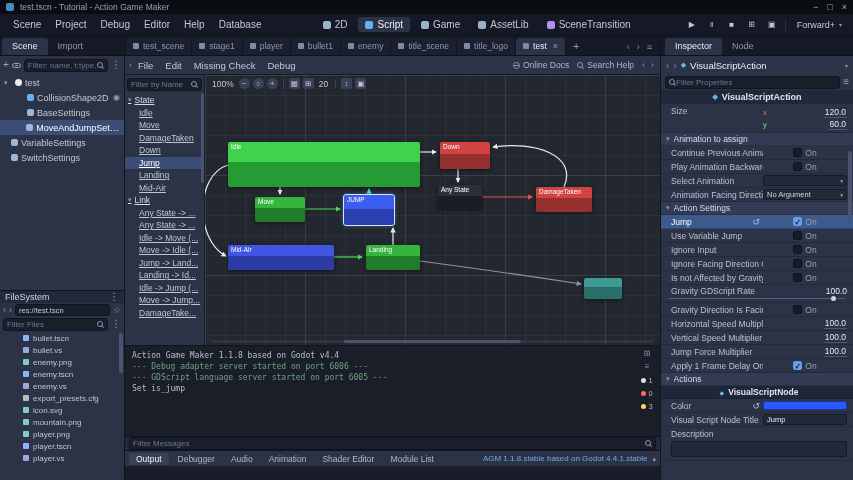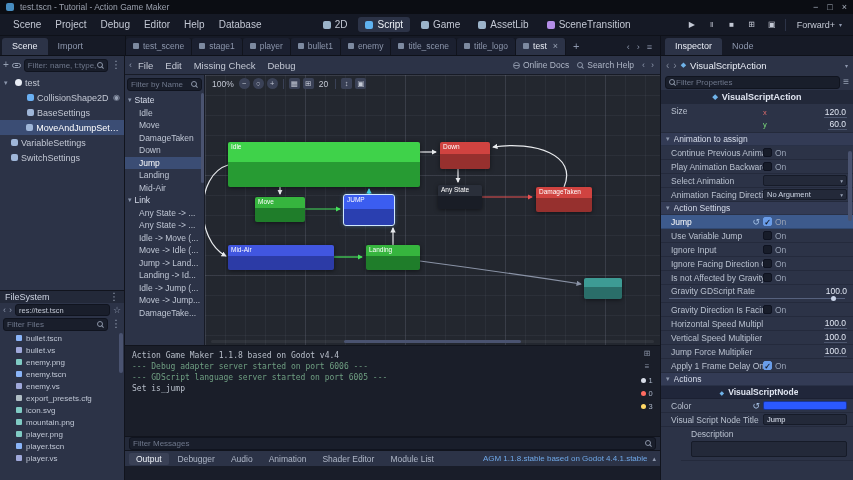--- a/index.html
+++ b/index.html
@@ -69,40 +69,40 @@
   .trow.t-circle .ticon{border-radius:50%;}
   .tlabel{white-space:nowrap;overflow:hidden;text-overflow:ellipsis;}
   .teye{display:none;margin-left:auto;color:#97a1b4;font-size:8px;}
   .trow.eye .teye{display:inline;}
   .fsheader{height:13px;background:#232939;display:flex;align-items:center;justify-content:space-between;padding:0 5px;font-size:9px;color:#cdd4e2;border-top:1px solid #11141d;flex:0 0 auto;}
   .fspath{height:14px;display:flex;align-items:center;gap:3px;padding:0 3px;flex:0 0 auto;}
   .fsnav{color:#8d97ad;font-size:9px;}
   .pathbox{flex:1;min-width:0;background:#191e2b;border:1px solid #10141f;border-radius:3px;height:12px;display:flex;align-items:center;padding:0 3px;font-size:7.5px;color:#c3c8d4;white-space:nowrap;overflow:hidden;}
   .fsfilter{height:14px;display:flex;align-items:center;padding:0 3px;gap:3px;flex:0 0 auto;}
   .filelist{flex:1;overflow:hidden;position:relative;padding-top:1px;}
-  .frow{display:flex;align-items:center;gap:4px;height:12px;font-size:8px;color:#bfc6d4;padding:0 4px 0 16px;white-space:nowrap;text-align:center;}
+  .frow{display:flex;align-items:center;gap:4px;height:12px;font-size:8px;color:#bfc6d4;padding:0 4px 0 23px;white-space:nowrap;text-align:center;}
   .ficon{width:6px;height:6px;border-radius:1px;background:#8ab4f8;flex:0 0 auto;}
   .fscroll{position:absolute;right:1px;top:2px;width:4px;height:40px;background:#4a5370;border-radius:2px;}
 
   
   .center{position:absolute;top:56px;left:125px;width:535px;bottom:0;display:flex;flex-direction:column;background:#2c3347;}
   .pluginbar{height:18px;display:flex;align-items:center;padding:0 4px;flex:0 0 auto;}
   .pluginbar .menuitem{font-size:9.5px;padding:1px 6px;}
   .pbright{margin-left:auto;display:flex;align-items:center;gap:8px;}
   .helplink{display:flex;align-items:center;gap:3px;font-size:8.5px;color:#aeb6c6;}
   .helplink .lens,.helplink .globe{display:none;}
   .helplink.t-docs .globe{display:block;}
   .helplink.t-search .lens{display:block;}
   .navarrows{display:flex;gap:6px;color:#8d97ad;font-size:9px;padding-right:2px;}
 
   .workarea{height:271px;display:flex;flex:0 0 auto;border-top:1px solid #171b26;}
   .gsidebar{width:80px;background:#2c3347;border-right:1px solid #171b26;display:flex;flex-direction:column;position:relative;}
   .gsidebar .searchbox{margin:3px 2px;flex:0 0 auto;}
   .outline{flex:1;overflow:hidden;}
-  .orow{display:flex;align-items:center;height:12.5px;font-size:8.5px;color:#bfc6d4;padding-left:14px;white-space:nowrap;overflow:hidden;}
+  .orow{display:flex;align-items:center;height:12.5px;font-size:8.5px;color:#bfc6d4;padding-left:14px;white-space:nowrap;overflow:hidden;text-decoration:underline;}
   .orow.group{padding-left:3px;color:#d6dcea;}
   .oexp{display:none;font-size:7px;color:#8d97ad;margin-right:3px;}
   .orow.group .oexp{display:inline;}
   .orow.selected{background:#3b4d74;color:#fff;}
   .sbscroll{position:absolute;right:0;top:18px;width:3px;height:90px;background:#4a5370;border-radius:2px;}
 
   .gcanvas{flex:1;position:relative;overflow:hidden;background-color:#23272f;
     background-image:
       linear-gradient(rgba(200,210,230,0.05) 1px,transparent 1px),
       linear-gradient(90deg,rgba(200,210,230,0.05) 1px,transparent 1px),
@@ -162,21 +162,21 @@
   .irow{position:relative;display:flex;align-items:center;min-height:14px;padding:0 6px 0 10px;font-size:8.5px;border-bottom:1px solid rgba(10,14,24,0.22);}
   .ilabel{flex:1;color:#b9c1cf;white-space:nowrap;overflow:hidden;}
   .ictl{width:84px;display:none;align-items:center;gap:3px;flex:0 0 auto;}
   .isec-caret,.irevert,.icheck,.ion,.ival,.icaret,.iswatch,.islider,.iarea{display:none;}
   .irow.t-section{background:#333b55;min-height:13px;padding-left:5px;}
   .irow.t-section .isec-caret{display:inline;color:#8d97ad;font-size:7px;margin-right:4px;}
   .irow.t-section .ilabel{color:#d6dcea;}
   .irow.t-subhead{background:#20263a;justify-content:center;min-height:13px;}
   .irow.t-subhead .ilabel{flex:0 1 auto;color:#dfe4f0;font-weight:bold;}
   .irow.t-subhead::before{content:"◆";color:#6fb2e8;font-size:6px;margin-right:4px;}
-  .irow.t-toggle .ictl{display:flex;}
+  .irow.t-toggle .ictl{display:flex;justify-content:center;}
   .icheck{width:9px;height:9px;background:#171c29;border:1px solid #0e1220;border-radius:2px;position:relative;flex:0 0 auto;}
   .irow.t-toggle .icheck{display:block;}
   .irow.t-toggle .ion{display:inline;color:#97a1b4;}
   .irow.checked .icheck{background:#699ce8;border-color:#699ce8;}
   .irow.checked .icheck::after{content:"✓";position:absolute;left:0;right:0;top:0;font-size:8px;line-height:9px;text-align:center;color:#141a28;font-weight:bold;}
   .irow.highlighted{background:#3d5a8c;}
   .irow.highlighted .ilabel{color:#fff;}
   .irow.revert .irevert{display:inline;color:#a8c4e8;font-size:9px;margin:0 3px;}
   .irow.t-number .ictl{display:flex;}
   .irow.t-number .ival{display:block;margin-left:auto;color:#e2e8f4;border-bottom:1px solid rgba(140,155,185,0.35);padding:0 1px;}
@@ -185,21 +185,21 @@
   .irow.t-slider .ival{display:block;margin-left:auto;color:#e2e8f4;}
   .irow.t-slider .islider{display:block;position:absolute;left:8px;right:8px;bottom:3px;height:1px;background:#56617d;}
   .igrab{position:absolute;right:5%;top:-2px;width:5px;height:5px;border-radius:50%;background:#c9d4e8;}
   .irow.t-dropdown .ictl{display:flex;background:#232939;border:1px solid #161b28;border-radius:2px;height:11px;padding:0 3px;}
   .irow.t-dropdown .ival{display:block;color:#cdd5e4;font-size:7.5px;white-space:nowrap;overflow:hidden;}
   .irow.t-dropdown .icaret{display:block;margin-left:auto;font-size:5.5px;color:#97a1b4;}
   .irow.t-color .ictl{display:flex;}
   .irow.t-color .iswatch{display:block;flex:1;height:9px;border-radius:2px;border:1px solid rgba(0,0,0,0.4);}
   .irow.t-text .ictl{display:flex;background:#232939;border:1px solid #161b28;border-radius:2px;height:11px;padding:0 3px;}
   .irow.t-text .ival{display:block;color:#e2e8f4;font-size:7.5px;}
-  .irow.t-area{display:block;padding-top:2px;padding-bottom:3px;margin-left:20px;}
+  .irow.t-area{display:block;padding-top:2px;padding-bottom:3px;}
   .irow.t-area .ilabel{display:block;}
   .irow.t-area .iarea{display:block;margin-top:2px;height:16px;background:#232939;border:1px solid #161b28;border-radius:2px;width:100%;}
   .dockscroll{position:absolute;right:1px;top:95px;width:4px;height:70px;background:#4a5370;border-radius:2px;z-index:9;}
 </style>
 </head>
 <body>
 
 <div id="app">
 
   <div class="titlebar">

